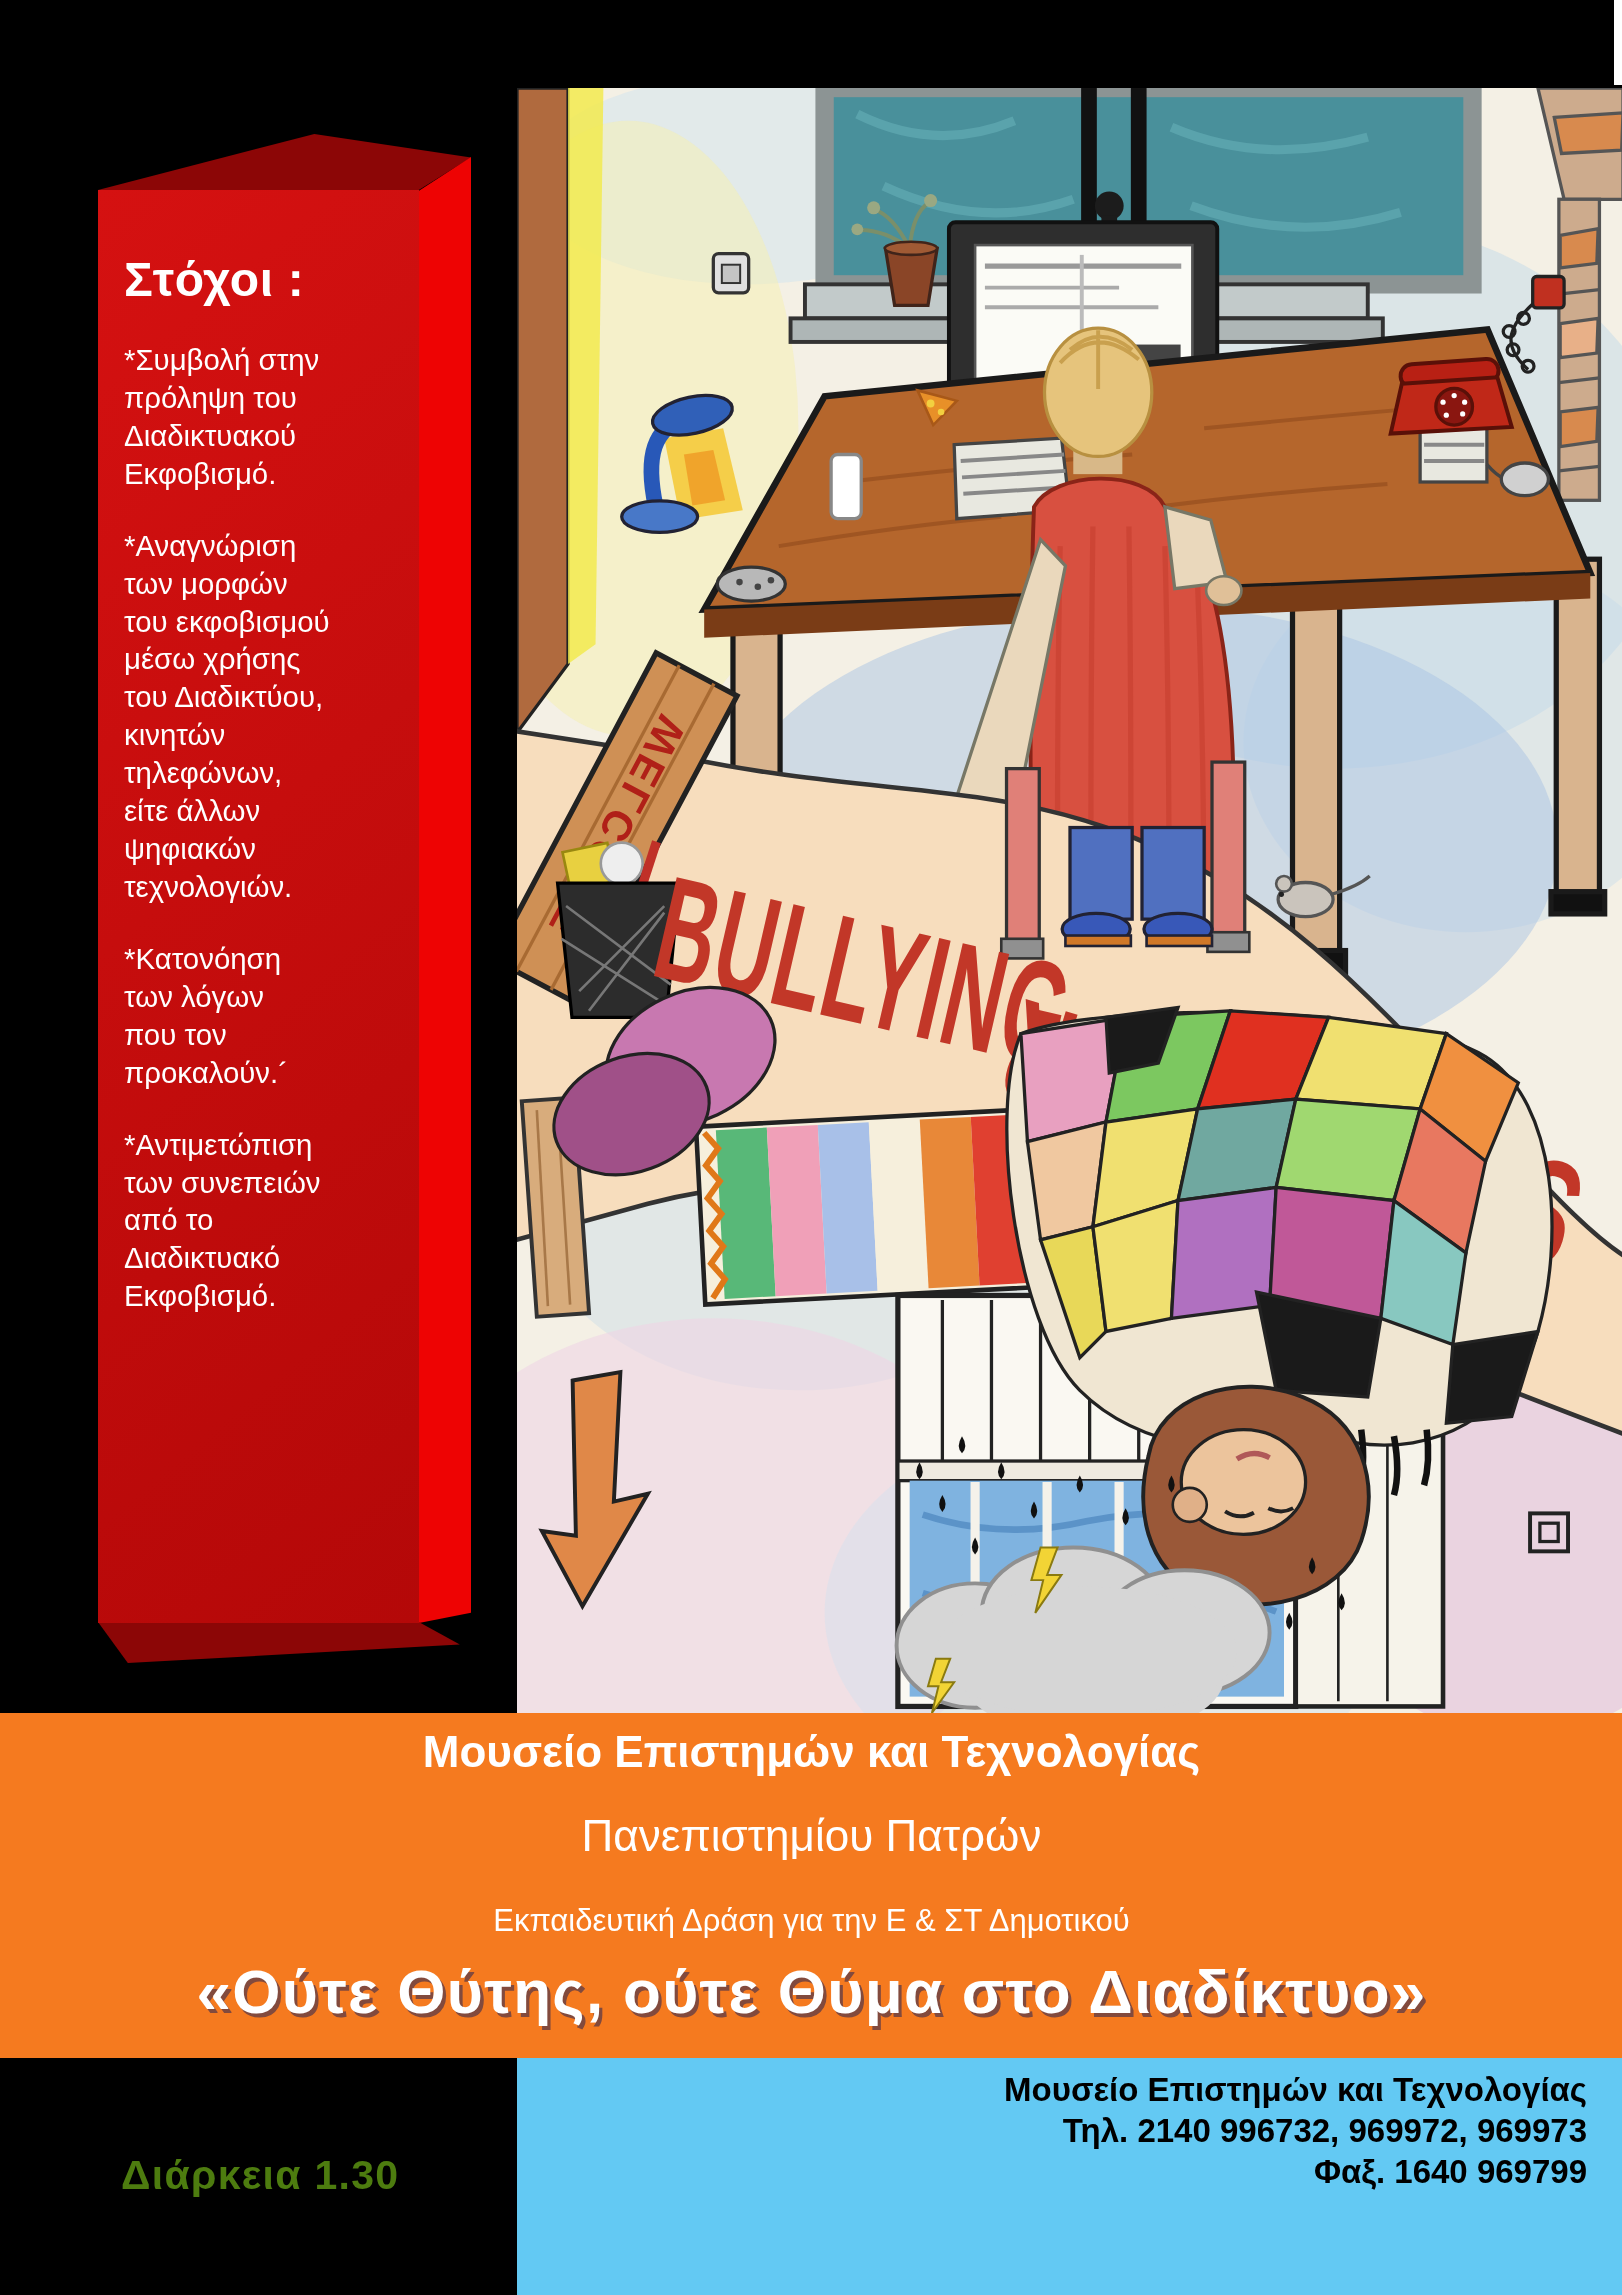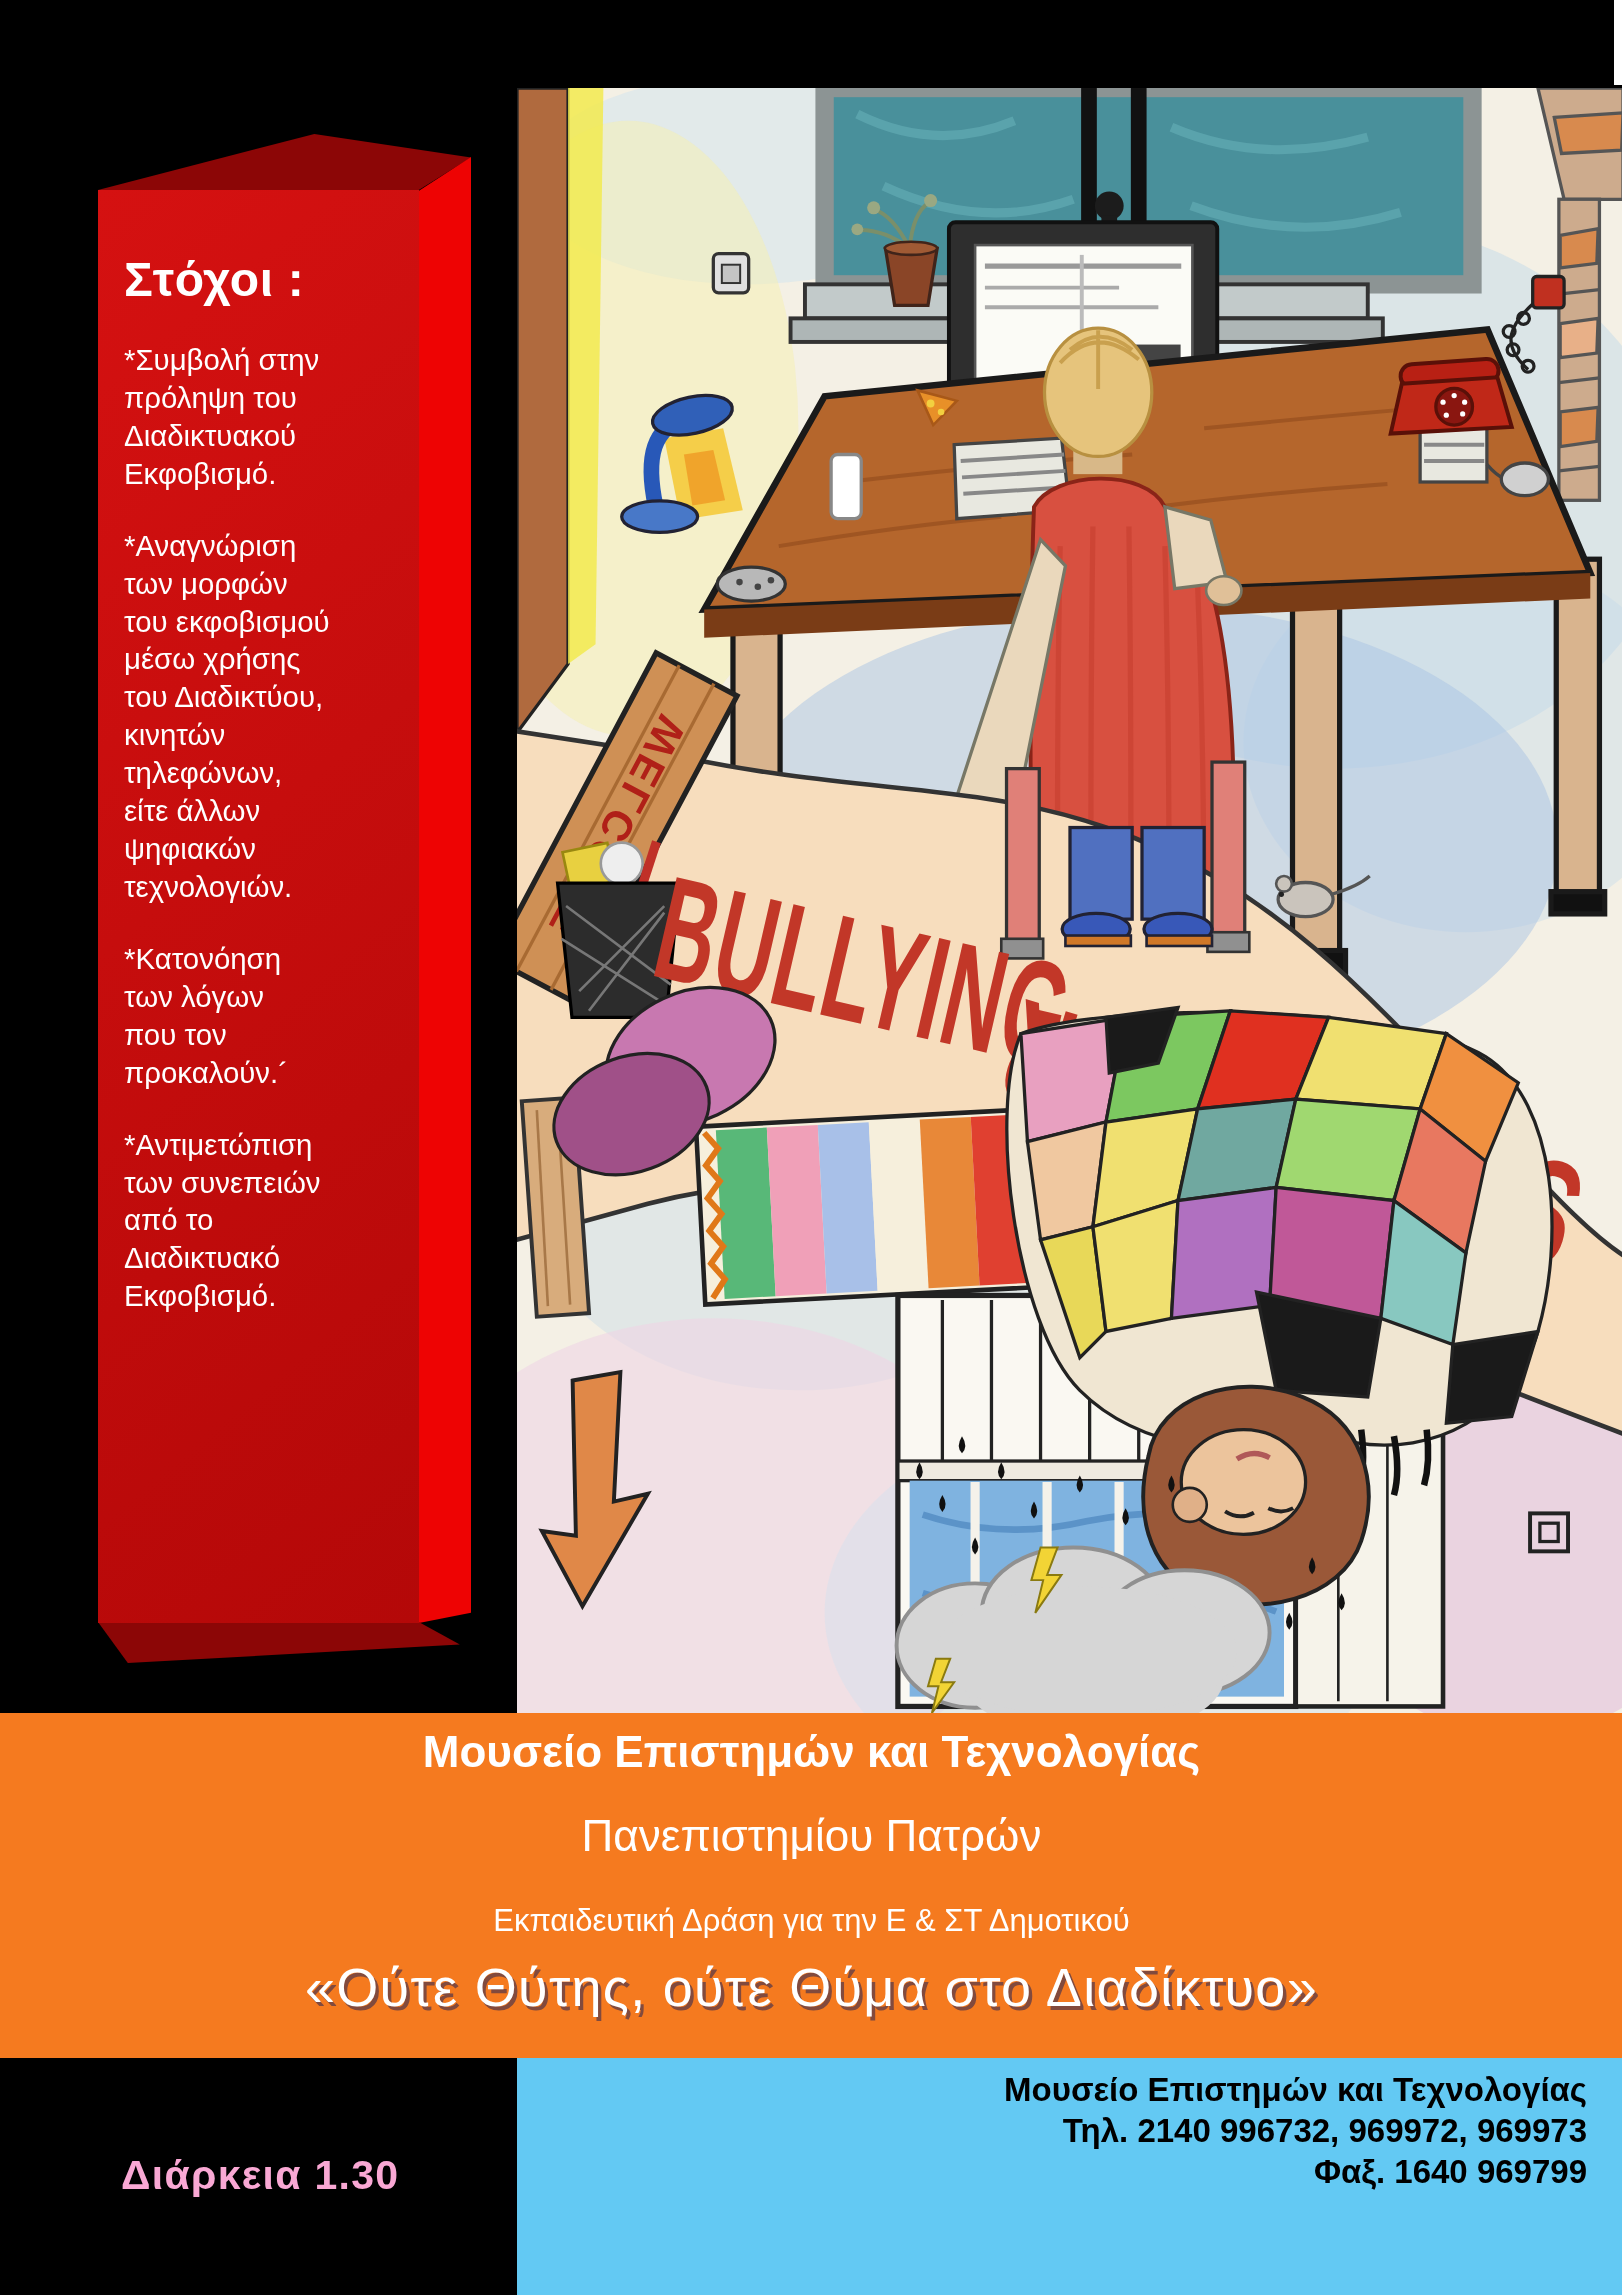--- a/index.html
+++ b/index.html
@@ -23,28 +23,28 @@
   
   .art{left:517px;top:88px;width:1106px;height:1625px;background:#f4f0e5;}
   .notch{left:1614px;top:0;width:8.5px;height:85px;background:#fff;}
 
   
   .banner{left:0;top:1713px;width:1623px;height:345px;background:#f57a1f;}
   .banner .l{position:absolute;left:0;right:0;text-align:center;color:#fff;}
   .b1{top:14.4px;font-size:44px;font-weight:bold;}
   .b2{top:98px;font-size:44px;font-weight:normal;}
   .b3{top:190px;font-size:31px;}
-  .bq{top:243px;font-size:54px;font-weight:normal;letter-spacing:1.3px;
+  .bq{top:243px;font-size:62px;font-weight:bold;letter-spacing:1.3px;
       color:#2d35ad;text-shadow:3.3px 3.9px 0 rgba(35,35,85,.55);}
 
   
   .contact{left:517px;top:2058px;width:1106px;height:238px;background:#63c9f3;
            box-sizing:border-box;padding:10.5px 36px 0 0;text-align:right;color:#000;}
   .contact div{font-size:33px;font-weight:bold;line-height:41px;}
-  .duration{left:121px;top:2152px;font-size:41px;font-weight:bold;color:#f9a8d4;letter-spacing:1.3px;}
+  .duration{left:121px;top:2152px;font-size:41px;font-weight:bold;color:#4d7c0f;letter-spacing:1.3px;}
 </style>
 </head>
 <body>
 
 <div class="abs box-top"></div>
 <div class="abs box-side"></div>
 <div class="abs box-bottom"></div>
 <div class="abs box-front">
   <h2>Στόχοι :</h2>
   <p>*Συμβολή στην

